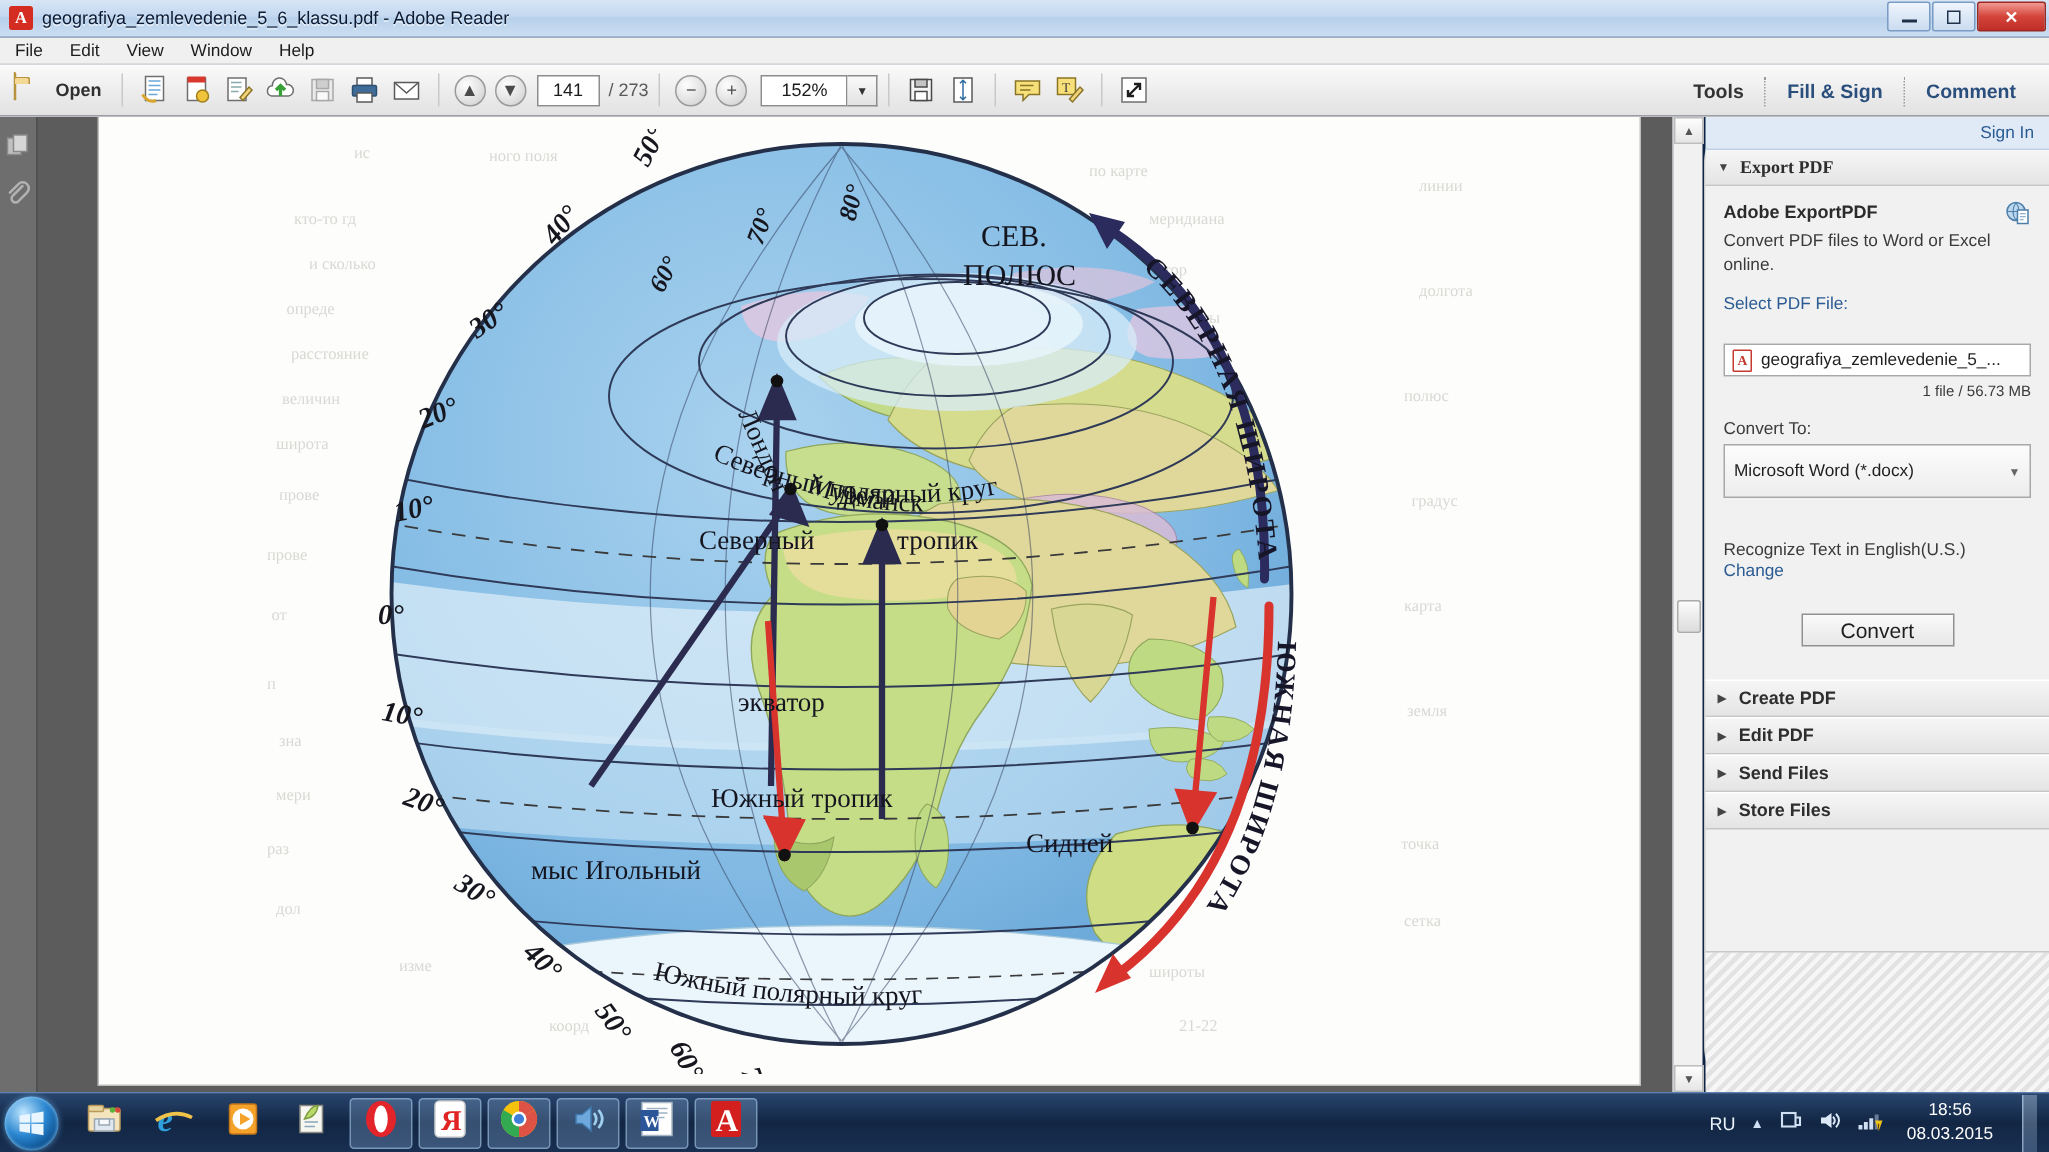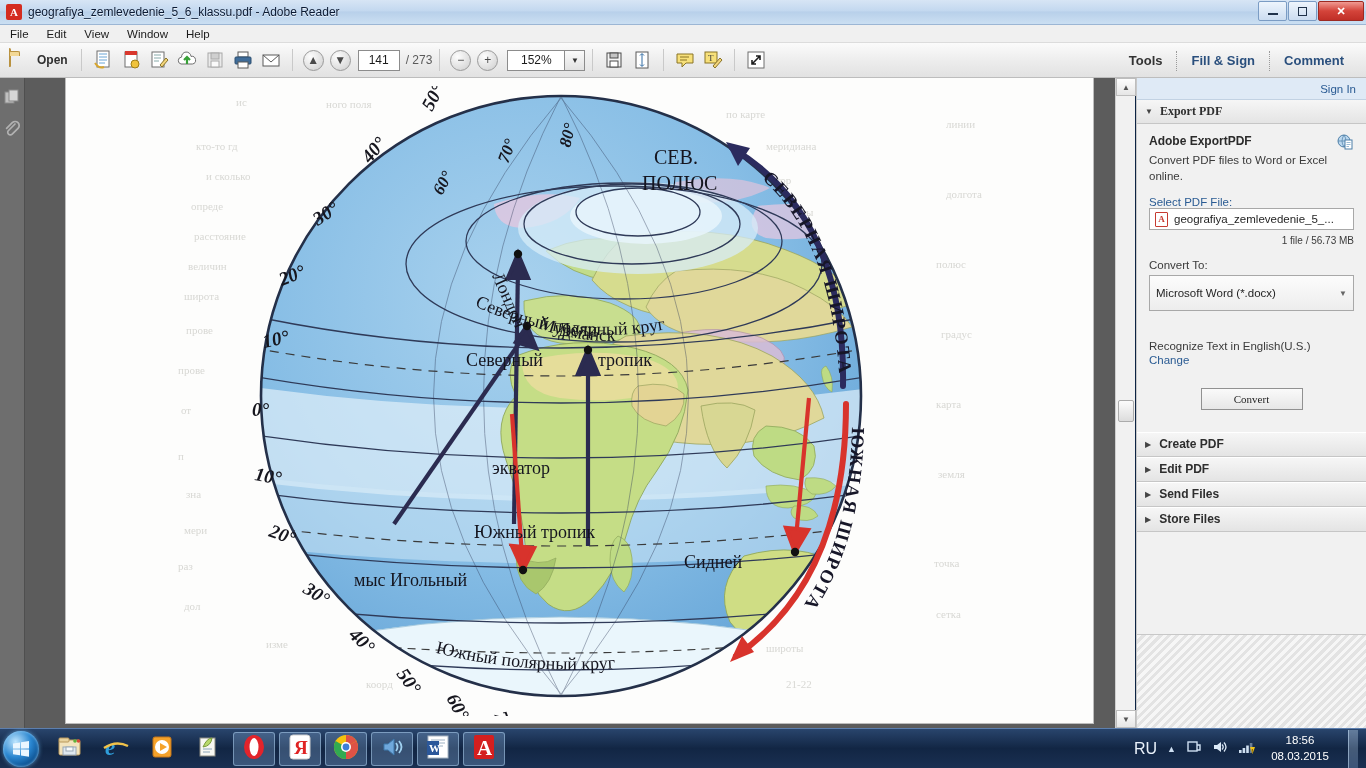--- a/index.html
+++ b/index.html
@@ -140,38 +140,38 @@
   .sb-btn.bottom { position:absolute; bottom:0; left:0; }
   .sb-thumb {
     position:absolute; left:2px; top:322px; width:16px; height:22px;
     background:linear-gradient(to bottom,#fcfcfc,#dcdcdc); border:1px solid #ababab; border-radius:2px;
   }
 
   
   #rightpanel {
     position:absolute; left:1136px; top:78px; width:230px; height:650px;
     background:#f1f1f1; border-left:1px solid #c8c8c8;
-    font-size:11.5px; color:#222;
+    font-size:11.5px; color:#222;border-radius:30px;
   }
   .signin-bar {
     height:22px; background:#dfeaf6; border-bottom:1px solid #c2d2e3;
     display:flex; align-items:center; justify-content:flex-end; padding-right:10px;
   }
   .signin-bar a { font-size:11.5px; color:#2a5b93; text-decoration:none; }
   .panel-header {
     height:24px; background:linear-gradient(to bottom,#f6f6f6,#e4e4e4);
     border-bottom:1px solid #c6c6c6;
     display:flex; align-items:center; padding-left:8px; gap:7px;
   }
   .panel-header .tri { font-size:8px; color:#444; }
   .panel-header .ph-title { font-size:12px; font-weight:bold; color:#2e2e2e;font-family:Liberation Serif, serif; }
   .panel-body { padding:10px 12px 8px 12px; background:#f1f1f1; }
   .ep-title { font-size:12px; font-weight:bold; color:#2b2b2b; margin-bottom:3px; }
   .ep-desc { font-size:11.5px; color:#3a3a3a; line-height:1.35; margin-bottom:12px; }
-  .ep-label { font-size:11.5px; color:#2a5b93; margin-bottom:0; }
+  .ep-label { font-size:11.5px; color:#2a5b93; margin-bottom:20px; }
   .ep-filebox {
     height:22px; background:#fff; border:1px solid #a8a8a8;
     display:flex; align-items:center; gap:6px; padding-left:5px; overflow:hidden;
   }
   .ep-filebox .pdf-ico {
     width:13px; height:15px; background:#fff; border:1px solid #c63a30; border-radius:1px;
     color:#c63a30; font-size:9px; font-weight:bold; font-family:"Liberation Serif",serif;
     display:flex; align-items:center; justify-content:center; flex:0 0 auto;
   }
   .ep-filebox span { font-size:11.5px; color:#1f1f1f; white-space:nowrap; }
@@ -181,22 +181,22 @@
     height:22px; background:linear-gradient(to bottom,#fcfcfc,#ededed); border:1px solid #a8a8a8;
     display:flex; align-items:center; justify-content:space-between; padding:17px 6px;
     font-size:11.5px; color:#1f1f1f;
   }
   .ep-select .caret { font-size:8px; color:#666; }
   .ep-recog { margin-top:28px; font-size:11.5px; color:#3a3a3a; line-height:1.3; }
   .ep-change { color:#2a5b93; text-decoration:none; font-size:11.5px; }
   .convert-wrap { display:flex; justify-content:center; margin:22px 0 14px; }
   .convert-btn {
     width:102px; height:22px; background:linear-gradient(to bottom,#fafafa,#e7e7e7);
-    border:1px solid #919191; font-size:11px; color:#1f1f1f;
-    display:flex; align-items:center; justify-content:center;font-family:Liberation Serif, serif;
+    border:1px solid #919191; font-size:14px; color:#1f1f1f;
+    display:flex; align-items:center; justify-content:center;
   }
   .acc-row {
     height:25px; background:linear-gradient(to bottom,#f6f6f6,#e4e4e4);
     border-top:1px solid #fff; border-bottom:1px solid #c6c6c6;
     display:flex; align-items:center; padding-left:8px; gap:8px;
   }
   .acc-row .tri { font-size:8px; color:#444; }
   .acc-row .acc-title { font-size:12px; font-weight:bold; color:#2e2e2e; }
   #rp-hatch {
     position:absolute; left:0; bottom:0; width:230px; height:94px;
@@ -221,21 +221,21 @@
   .tb-apps { display:flex; align-items:center; gap:4px; margin-left:10px; }
   .tb-app {
     width:42px; height:34px; display:flex; align-items:center; justify-content:center;
     border-radius:3px;
   }
   .tb-app.active { background: rgba(150,190,235,.28); border:1px solid rgba(180,215,245,.5); }
   .tray {
     position:absolute; right:0; top:0; height:40px; display:flex; align-items:center; gap:10px;
     padding-right:8px;
   }
-  .tray .lang { font-size:16px; color:#eaf2fb; }
+  .tray .lang { font-size:12px; color:#eaf2fb; }
   .tray .tri-up { font-size:9px; color:#cfe0f2; }
   .clock { text-align:center; color:#fff; font-size:11.5px; line-height:1.35; min-width:68px; }
   .show-desktop {
     width:10px; height:38px; margin-left:4px;
     background: linear-gradient(to bottom, rgba(210,230,250,.35), rgba(160,195,235,.25));
     border-left:1px solid rgba(200,225,250,.55);
   }
 </style>
 </head>
 <body>

